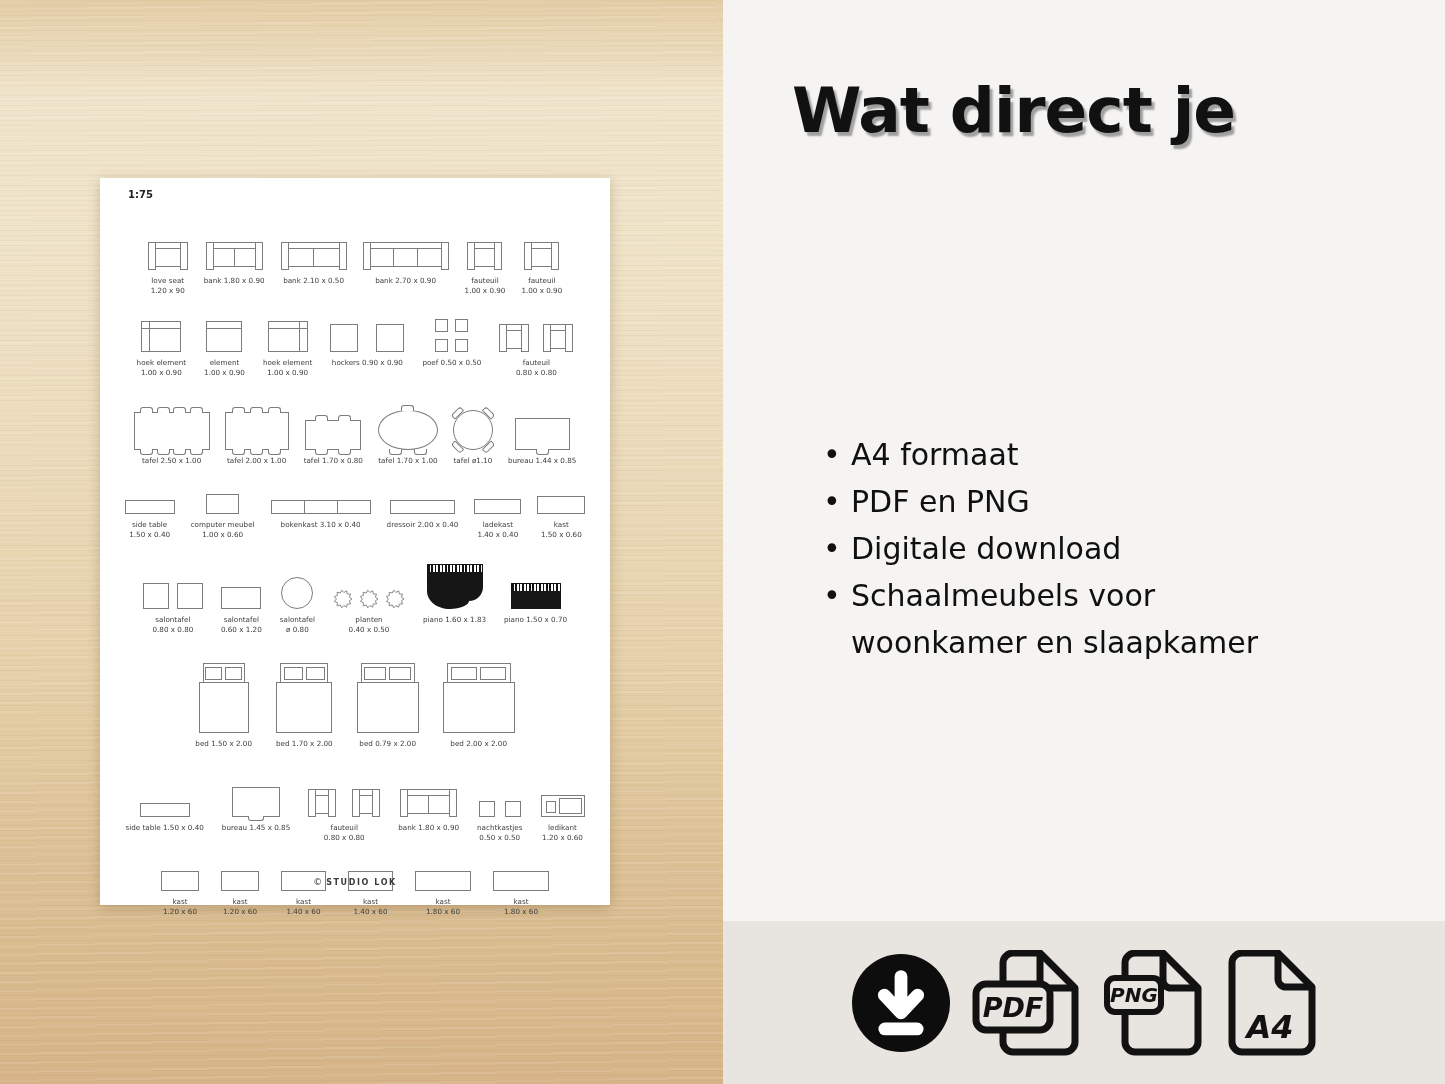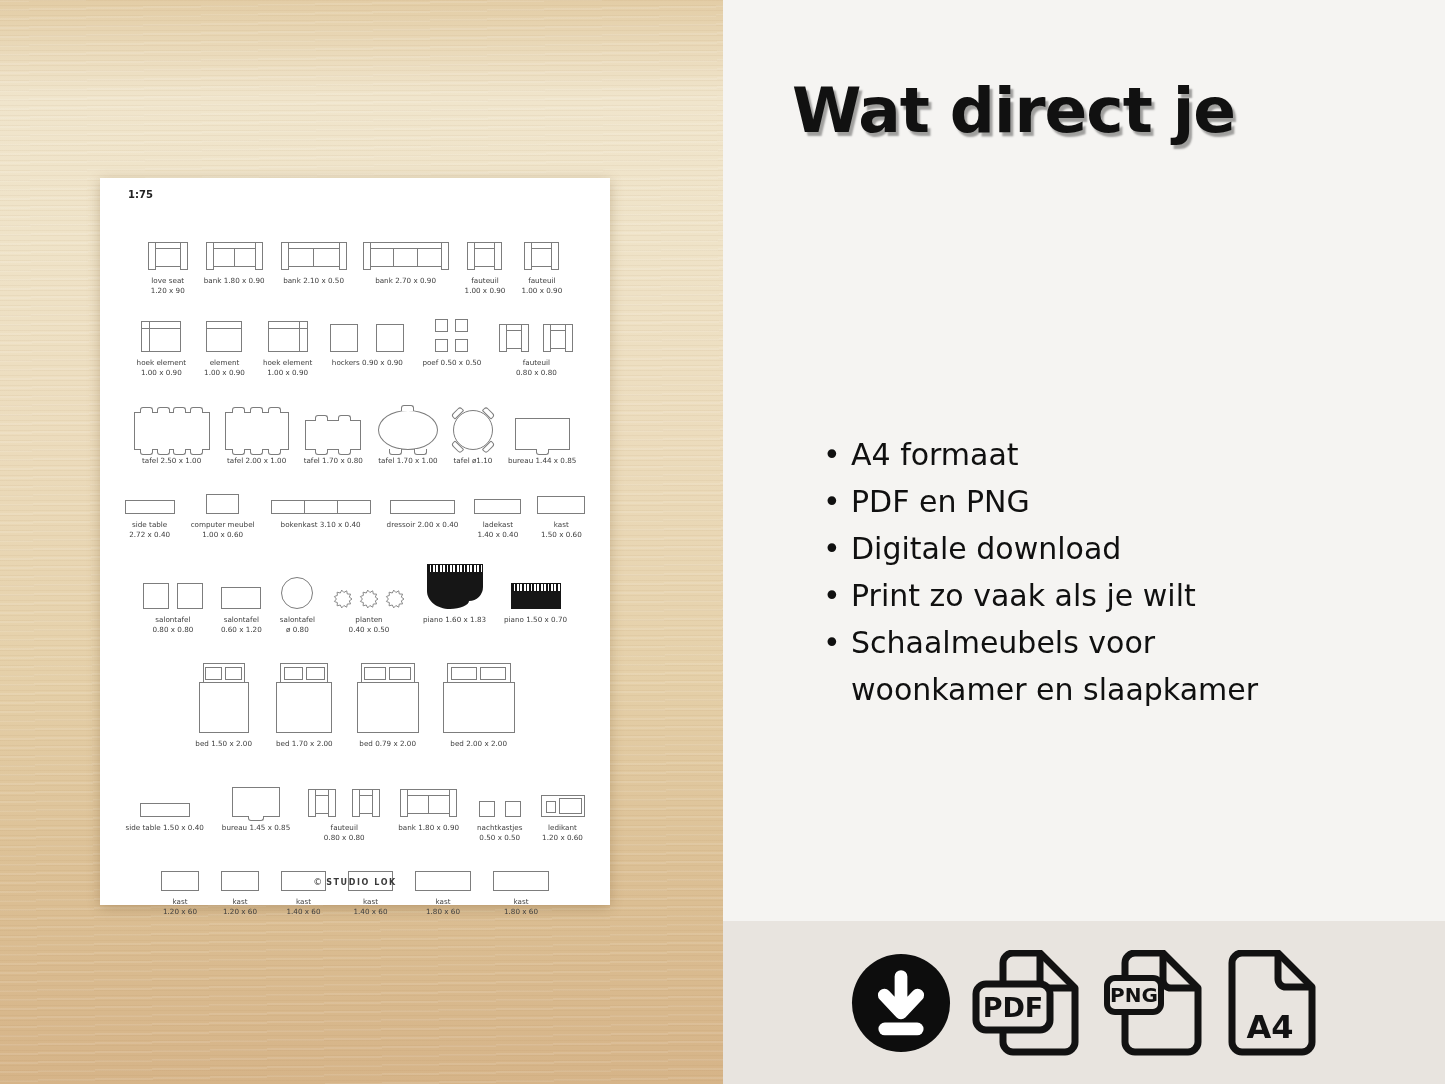--- a/index.html
+++ b/index.html
@@ -78,21 +78,21 @@
   }
   .paragraph{
     position:absolute;left:69px;top:194px;width:600px;
     font-size:30.5px;line-height:47px;color:#101010;white-space:pre-line;
   }
   .bullets{position:absolute;left:100px;top:431px;margin:0;padding:0;list-style:none;}
   .bullets li{
     position:relative;padding-left:28px;font-size:30px;line-height:47px;color:#101010;white-space:pre-line;
   }
   .bullets li::before{content:"•";position:absolute;left:0;top:0;}
-  .icon-row{position:absolute;left:0;right:0;bottom:28px;display:flex;justify-content:center;align-items:center;gap:20px;}
+  .icon-row{position:absolute;left:0;right:0;bottom:28px;display:flex;justify-content:center;align-items:center;gap:20px;font-style:italic;}
   .icon-row svg{display:block;}
 </style>
 </head>
 <body>
 
 <div class="wood"></div>
 
 <div class="poster">
   <div class="scale-label">1:75</div>
   <div class="rows">
@@ -345,21 +345,21 @@
           </div>
           <div class="p-label">bureau 1.44 x 0.85</div>
         </div>
       </div>
       <div class="p-row" style="margin-top: 26px; gap: 16px;">
         <div class="p-item">
           <div class="shape-area" style="height: 22px;">
             <div class="ln" style="width: 50px; height: 14px;"></div>
           </div>
           <div class="p-label">side table
-2.72 x 0.40</div>
+1.50 x 0.40</div>
         </div>
         <div class="p-item">
           <div class="shape-area" style="height: 22px;">
             <div class="ln" style="width: 33px; height: 20px;"></div>
           </div>
           <div class="p-label">computer meubel
 1.00 x 0.60</div>
         </div>
         <div class="p-item">
           <div class="shape-area" style="height: 22px;">
@@ -629,21 +629,20 @@
     <span class="t">STUDIO LOK</span>
   </div>
 </div>
 
 <div class="panel">
   <div class="heading">Wat direct je</div>
   <ul class="bullets">
     <li>A4 formaat</li>
     <li>PDF en PNG</li>
     <li>Digitale download</li>
-    <li>Print zo vaak als je wilt</li>
     <li>Schaalmeubels voor
 woonkamer en slaapkamer</li>
   </ul>
 
   <div class="panel-strip"></div>
   <div class="icon-row">
 
     <span>
       <svg width="102" height="102" viewBox="0 0 104 104">
         <circle cx="52" cy="52" r="50" fill="#0d0d0d"></circle>

